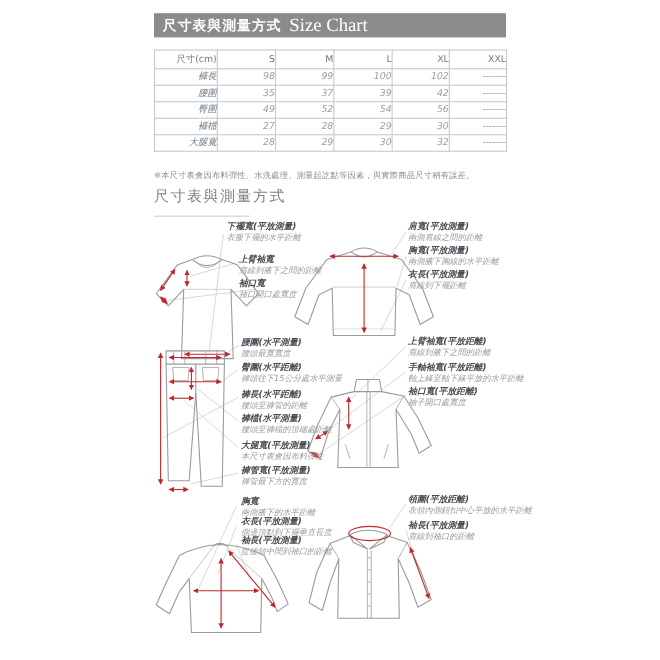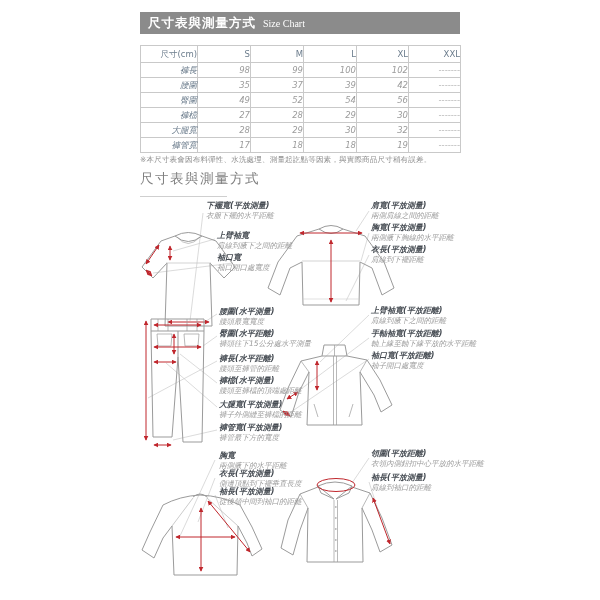--- a/index.html
+++ b/index.html
@@ -1,21 +1,21 @@
 <!DOCTYPE html>
 <html><head>
 <meta charset="utf-8">
 <style>
   html,body{margin:0;padding:0;background:#fff;}
   .page{position:relative;width:600px;height:600px;background:#fff;outline:1px solid #e7e7e7;
         font-family:"DejaVu Sans","Liberation Sans",sans-serif;overflow:hidden;}
   .header-bar{position:absolute;left:140px;top:12px;width:320px;height:22px;background:#8b8b8b;
         display:flex;align-items:center;padding-left:8px;box-sizing:border-box;}
   .h-zh{color:#fff;font-size:12.5px;font-weight:bold;letter-spacing:1px;}
-  .h-en{color:#fff;font-size:10px;margin-left:7px;font-family:"Liberation Serif","DejaVu Serif",serif;}
+  .h-en{color:#fff;font-size:17px;margin-left:7px;font-family:"Liberation Serif","DejaVu Serif",serif;}
   table.size-table{position:absolute;left:140px;top:45px;width:320px;border-collapse:collapse;table-layout:fixed;}
   .size-table th,.size-table td{border:1px solid #c9c9c9;text-align:right;padding:0;font-weight:normal;
         font-size:8.5px;line-height:1;}
   .size-table th{height:16px;color:#6b7c8c;}
   .size-table td{height:14px;color:#9b9b9b;font-style:italic;}
   .size-table td.rlabel{color:#6b7c8c;}
   .note{position:absolute;left:140px;top:155px;width:320px;font-size:7.5px;color:#8d8d8d;letter-spacing:0.2px;}
   .section-title{position:absolute;left:140px;top:170px;font-size:13.5px;color:#7f7f7f;letter-spacing:1.5px;}
   .title-underline{position:absolute;left:140px;top:196px;width:87px;height:1px;background:#cfcfcf;}
   svg.diagrams{position:absolute;left:0;top:0;}
@@ -84,28 +84,20 @@
         <td>29</td>
         <td>30</td>
         <td>-------</td>
       </tr>
       <tr>
         <td class="rlabel">大腿寬</td>
         <td>28</td>
         <td>29</td>
         <td>30</td>
         <td>32</td>
-        <td>-------</td>
-      </tr>
-      <tr>
-        <td class="rlabel">褲管寬</td>
-        <td>17</td>
-        <td>18</td>
-        <td>18</td>
-        <td>19</td>
         <td>-------</td>
       </tr>
     </tbody>
   </table>
 
   <div class="note">※本尺寸表會因布料彈性、水洗處理、測量起訖點等因素，與實際商品尺寸稍有誤差。</div>
   <div class="section-title">尺寸表與測量方式</div>
   <div class="title-underline"></div>
 
   <svg class="diagrams" width="600" height="600" viewBox="0 0 600 600">
@@ -263,21 +255,21 @@
   <div class="ann" style="left:219px;top:354px">
     <div class="ann-t">褲長(水平距離)</div>
     <div class="ann-d">腰頭至褲管的距離</div>
   </div>
   <div class="ann" style="left:219px;top:376px">
     <div class="ann-t">褲檔(水平測量)</div>
     <div class="ann-d">腰頭至褲檔的頂端處距離</div>
   </div>
   <div class="ann" style="left:219px;top:400px">
     <div class="ann-t">大腿寬(平放測量)</div>
-    <div class="ann-d">褲子外側縫至褲檔的距離</div>
+    <div class="ann-d">本尺寸表會因布料彈性</div>
   </div>
   <div class="ann" style="left:219px;top:423px">
     <div class="ann-t">褲管寬(平放測量)</div>
     <div class="ann-d">褲管最下方的寬度</div>
   </div>
 
   <div class="ann" style="left:371px;top:306px">
     <div class="ann-t">上臂袖寬(平放距離)</div>
     <div class="ann-d">肩線到腋下之間的距離</div>
   </div>

